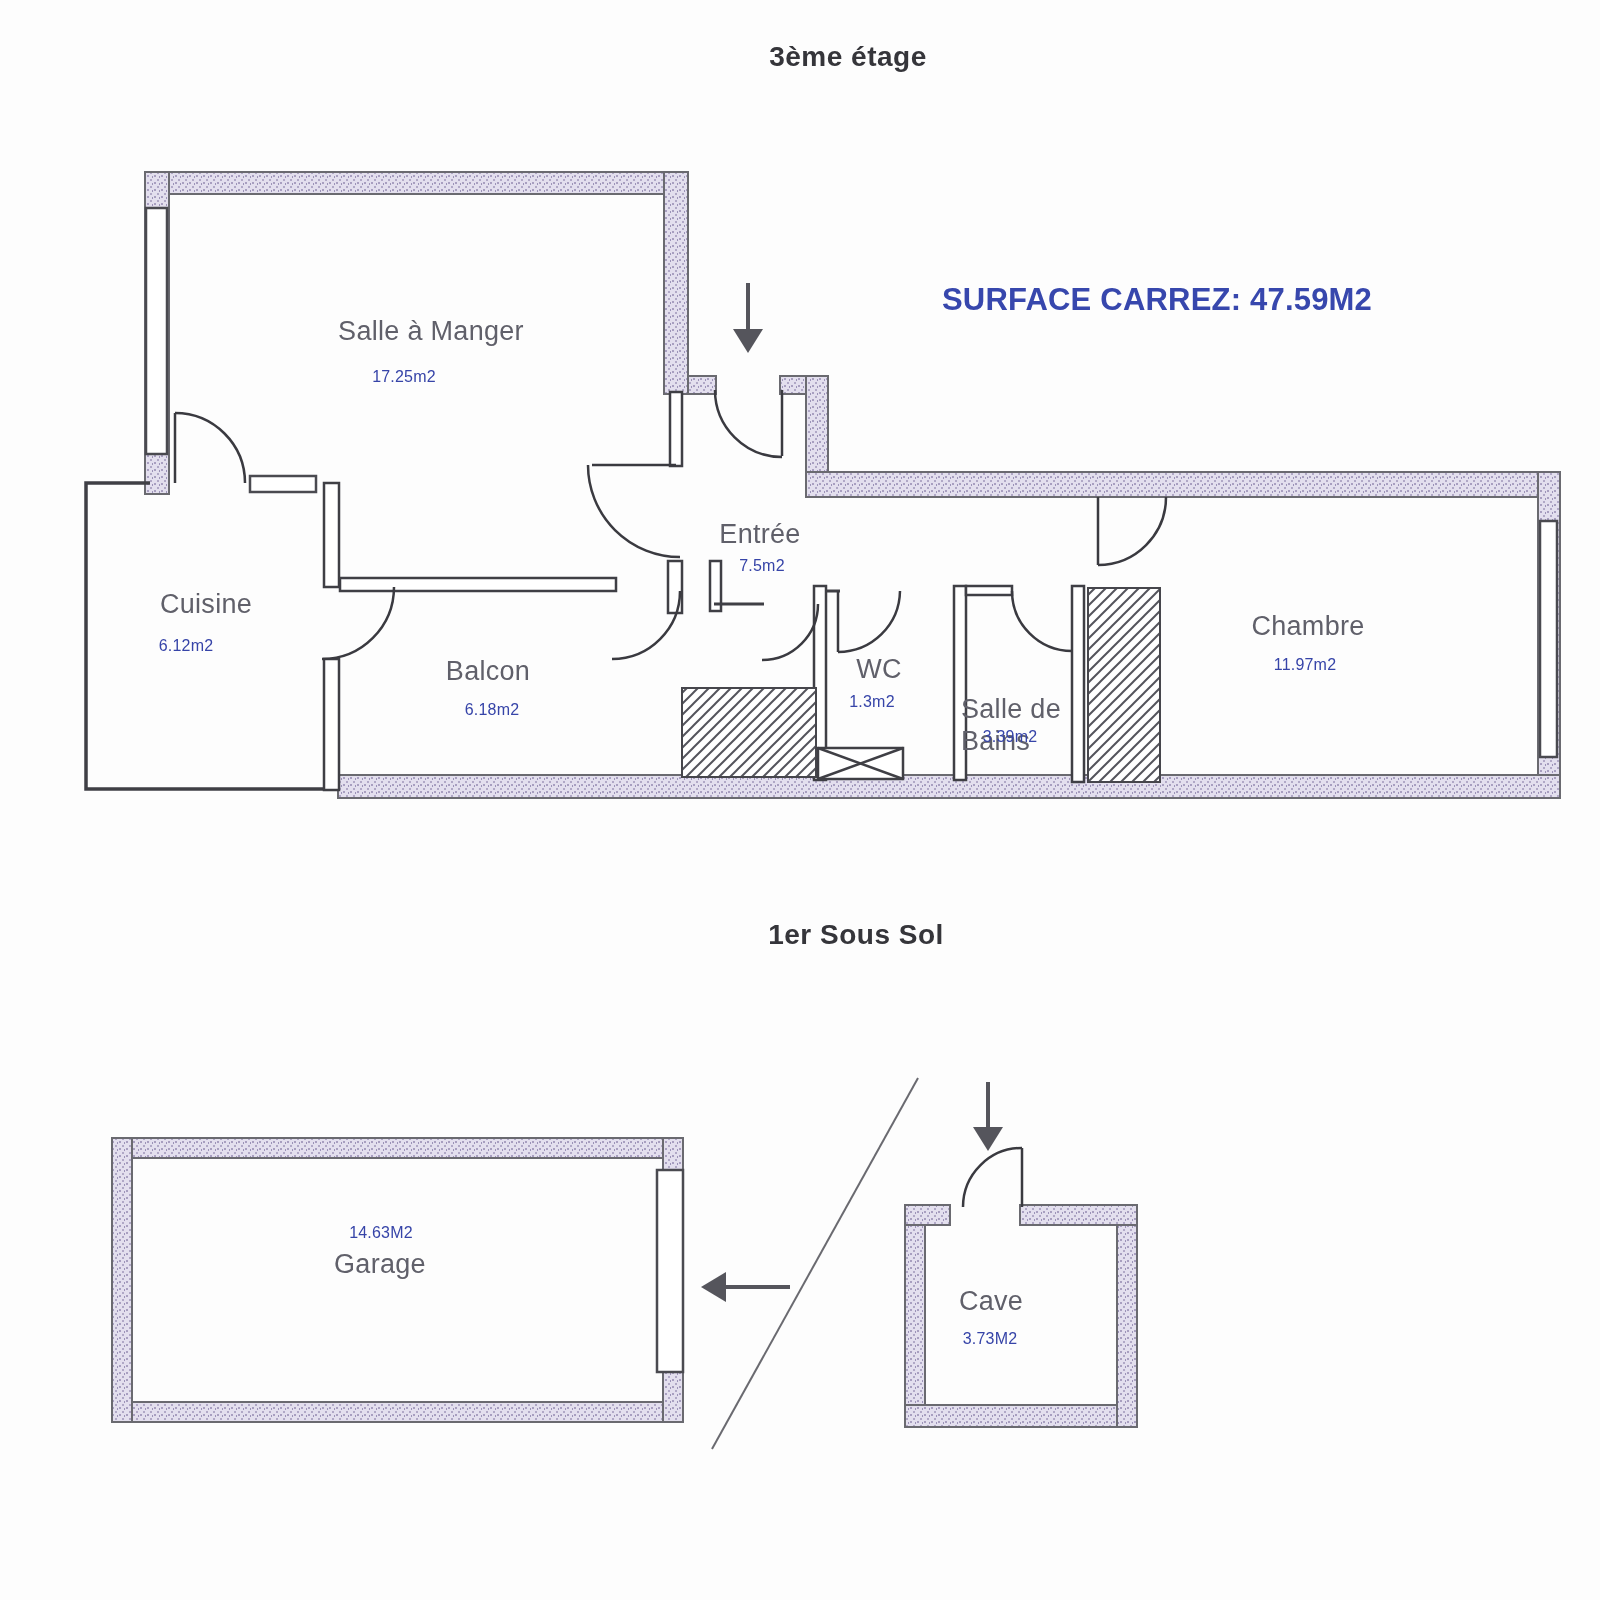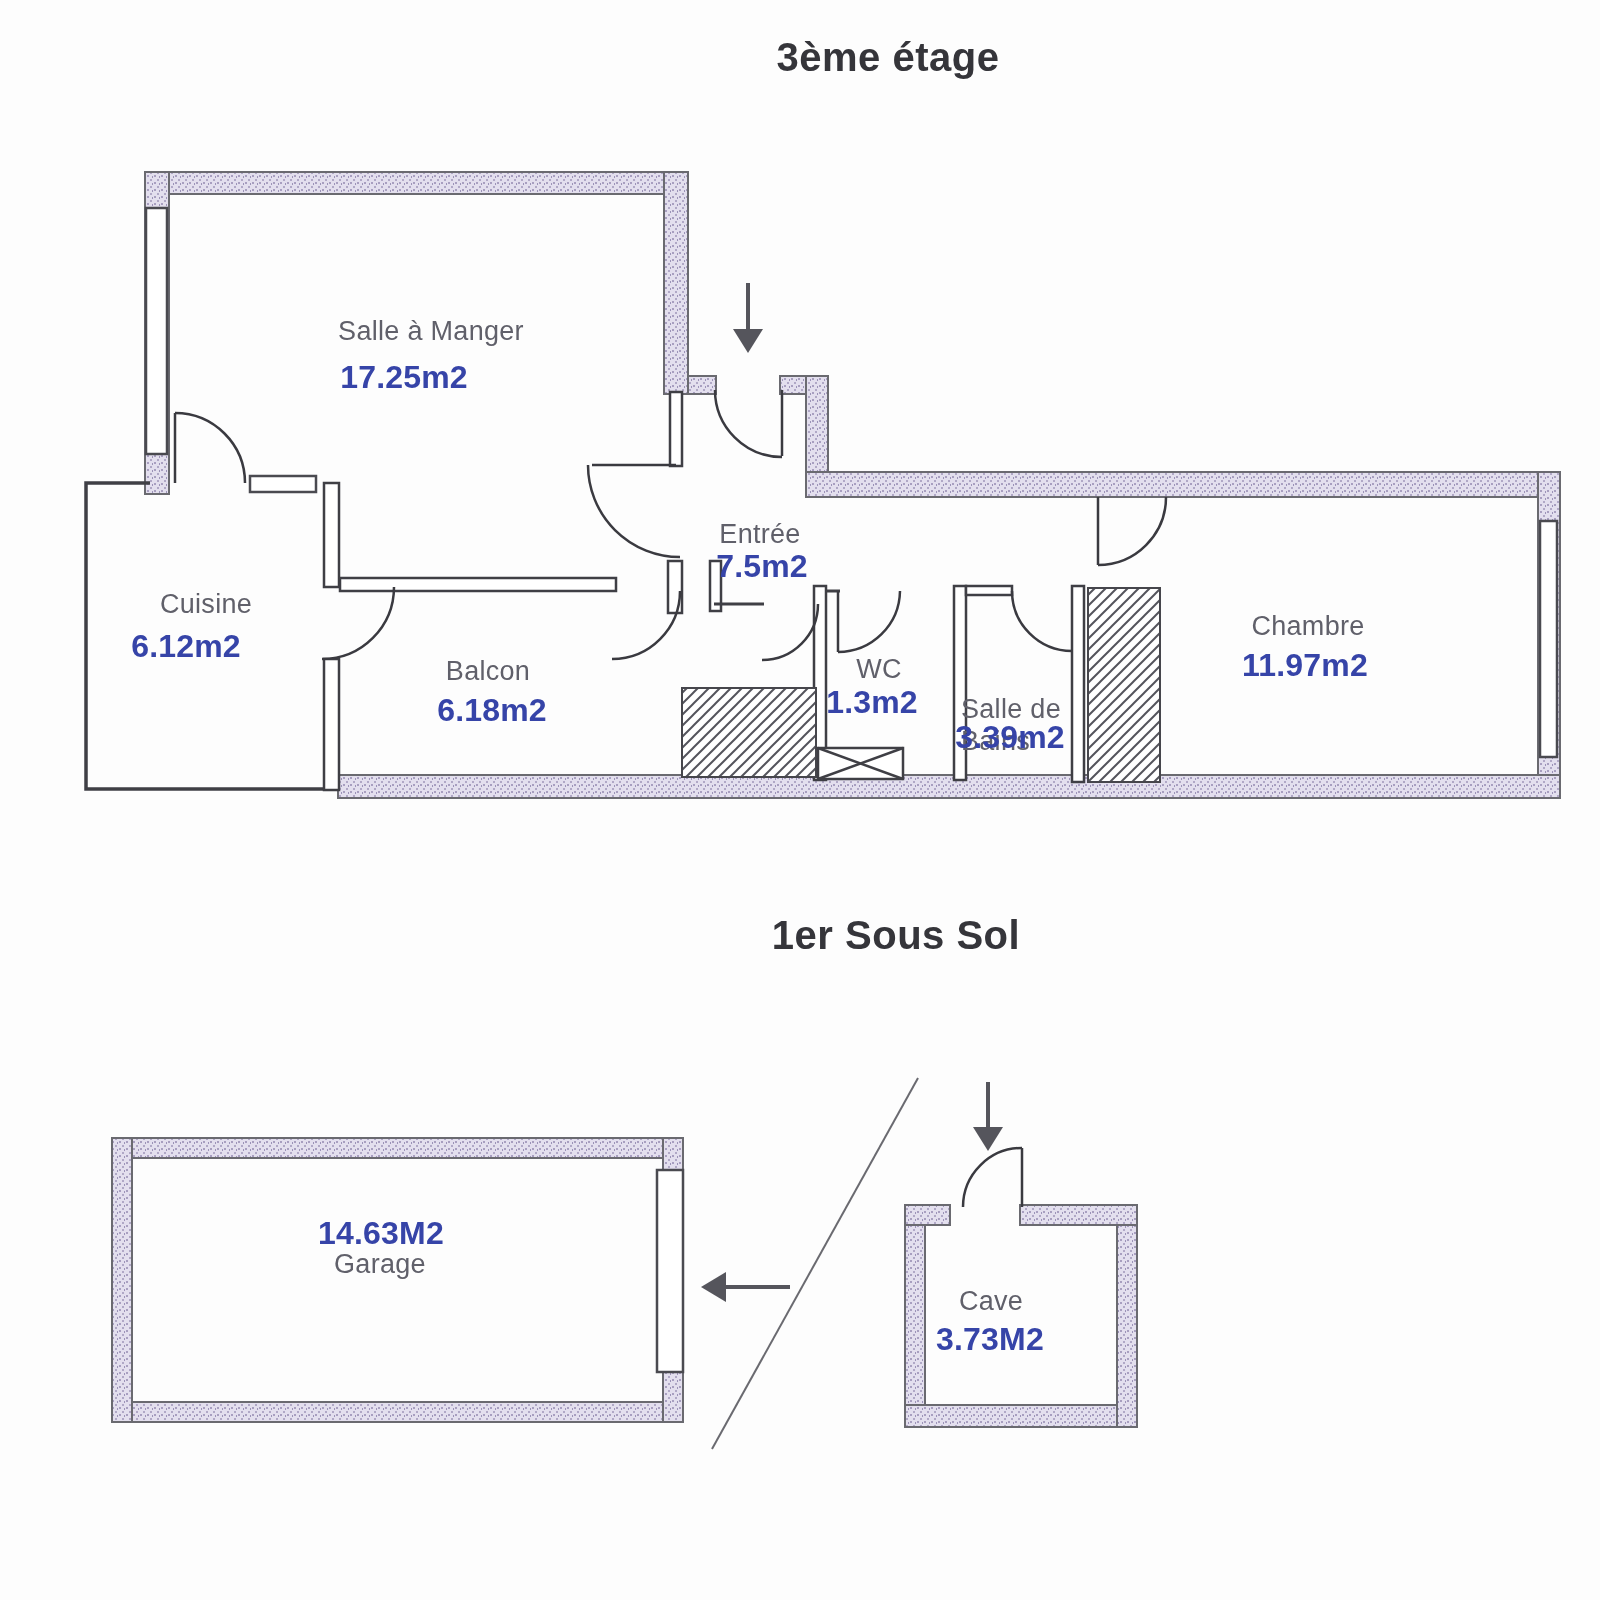--- a/index.html
+++ b/index.html
@@ -3,23 +3,23 @@
 <meta charset="utf-8">
 <style>
   html,body{margin:0;padding:0;background:#ffffff;}
   .canvas{position:relative;width:1600px;height:1600px;background:#fdfdfd;overflow:hidden;
           font-family:"Liberation Sans","DejaVu Sans",sans-serif;}
   svg{position:absolute;left:0;top:0;}
   .lbl{position:absolute;transform:translate(-50%,-50%);white-space:nowrap;
        font-size:27px;color:#60606a;letter-spacing:.3px;}
   .lbl-left{position:absolute;font-size:27px;color:#60606a;letter-spacing:.3px;line-height:1.18;margin-top:42px;}
   .area{position:absolute;transform:translate(-50%,-50%);white-space:nowrap;
-        font-size:32px;font-weight:bold;color:#3644a8;letter-spacing:.2px;}
+        font-size:16px;font-weight:normal;color:#3644a8;letter-spacing:.2px;}
   .ftitle{position:absolute;transform:translate(-50%,-50%);white-space:nowrap;
-          font-size:40px;font-weight:bold;color:#35353a;letter-spacing:.5px;margin-left:40px;}
+          font-size:28px;font-weight:bold;color:#35353a;letter-spacing:.5px;}
   .carrez{position:absolute;transform:translate(-50%,-50%);white-space:nowrap;
           font-size:31px;font-weight:bold;color:#3747ad;letter-spacing:.2px;}
 </style>
 </head>
 <body>
 
 <div class="canvas">
 
   <svg width="1600" height="1600" viewBox="0 0 1600 1600">
     <defs>
@@ -129,20 +129,21 @@
       <path d="M1022,1148 A59,59 0 0 0 963,1207"></path>
     </g>
     <g>
       <line x1="988" y1="1082" x2="988" y2="1129" stroke="#55555c" stroke-width="4"></line>
       <polygon points="973,1127 1003,1127 988,1151" fill="#55555c"></polygon>
     </g>
   </svg>
 
   <div class="ftitle" style="left:848px;top:57px">3ème étage</div>
 
+  <div class="carrez" style="left:1157px;top:300px">SURFACE CARREZ: 47.59M2</div>
 
   <div class="lbl" style="left:431px;top:331px">Salle à Manger</div>
   <div class="area" style="left:404px;top:377px">17.25m2</div>
 
   <div class="lbl" style="left:206px;top:604px">Cuisine</div>
   <div class="area" style="left:186px;top:646px">6.12m2</div>
 
   <div class="lbl" style="left:488px;top:671px">Balcon</div>
   <div class="area" style="left:492px;top:710px">6.18m2</div>
 

